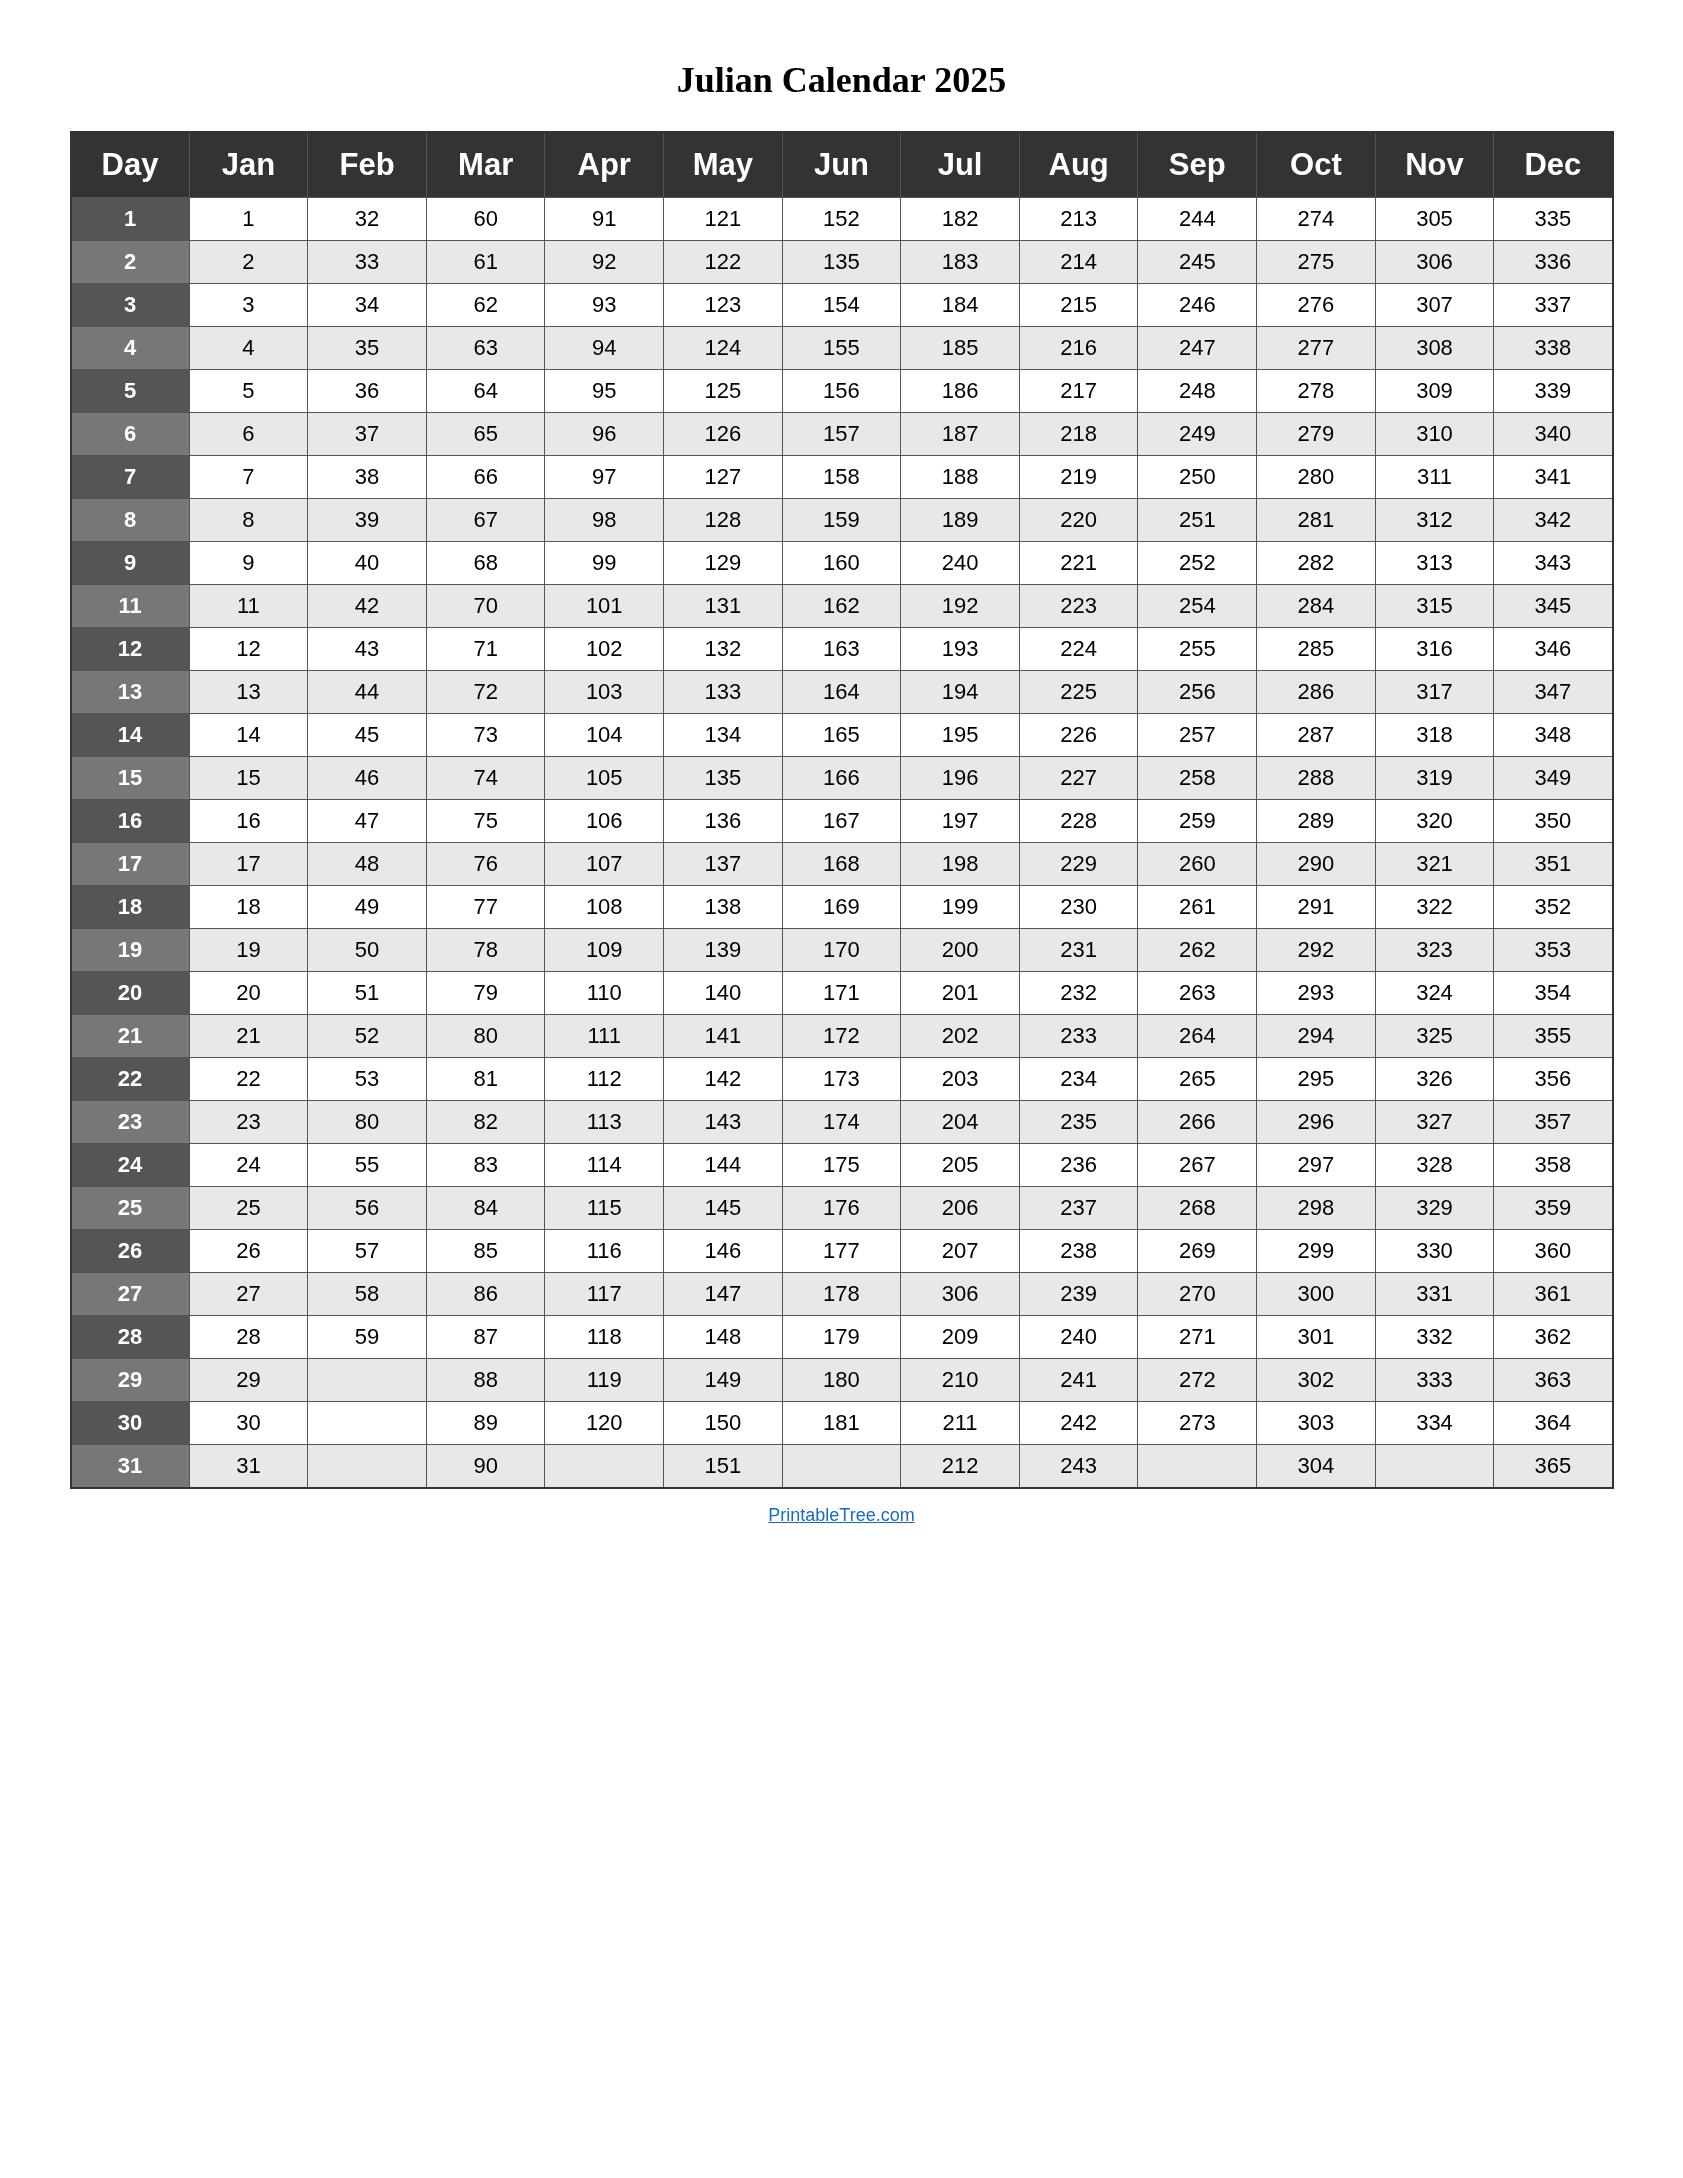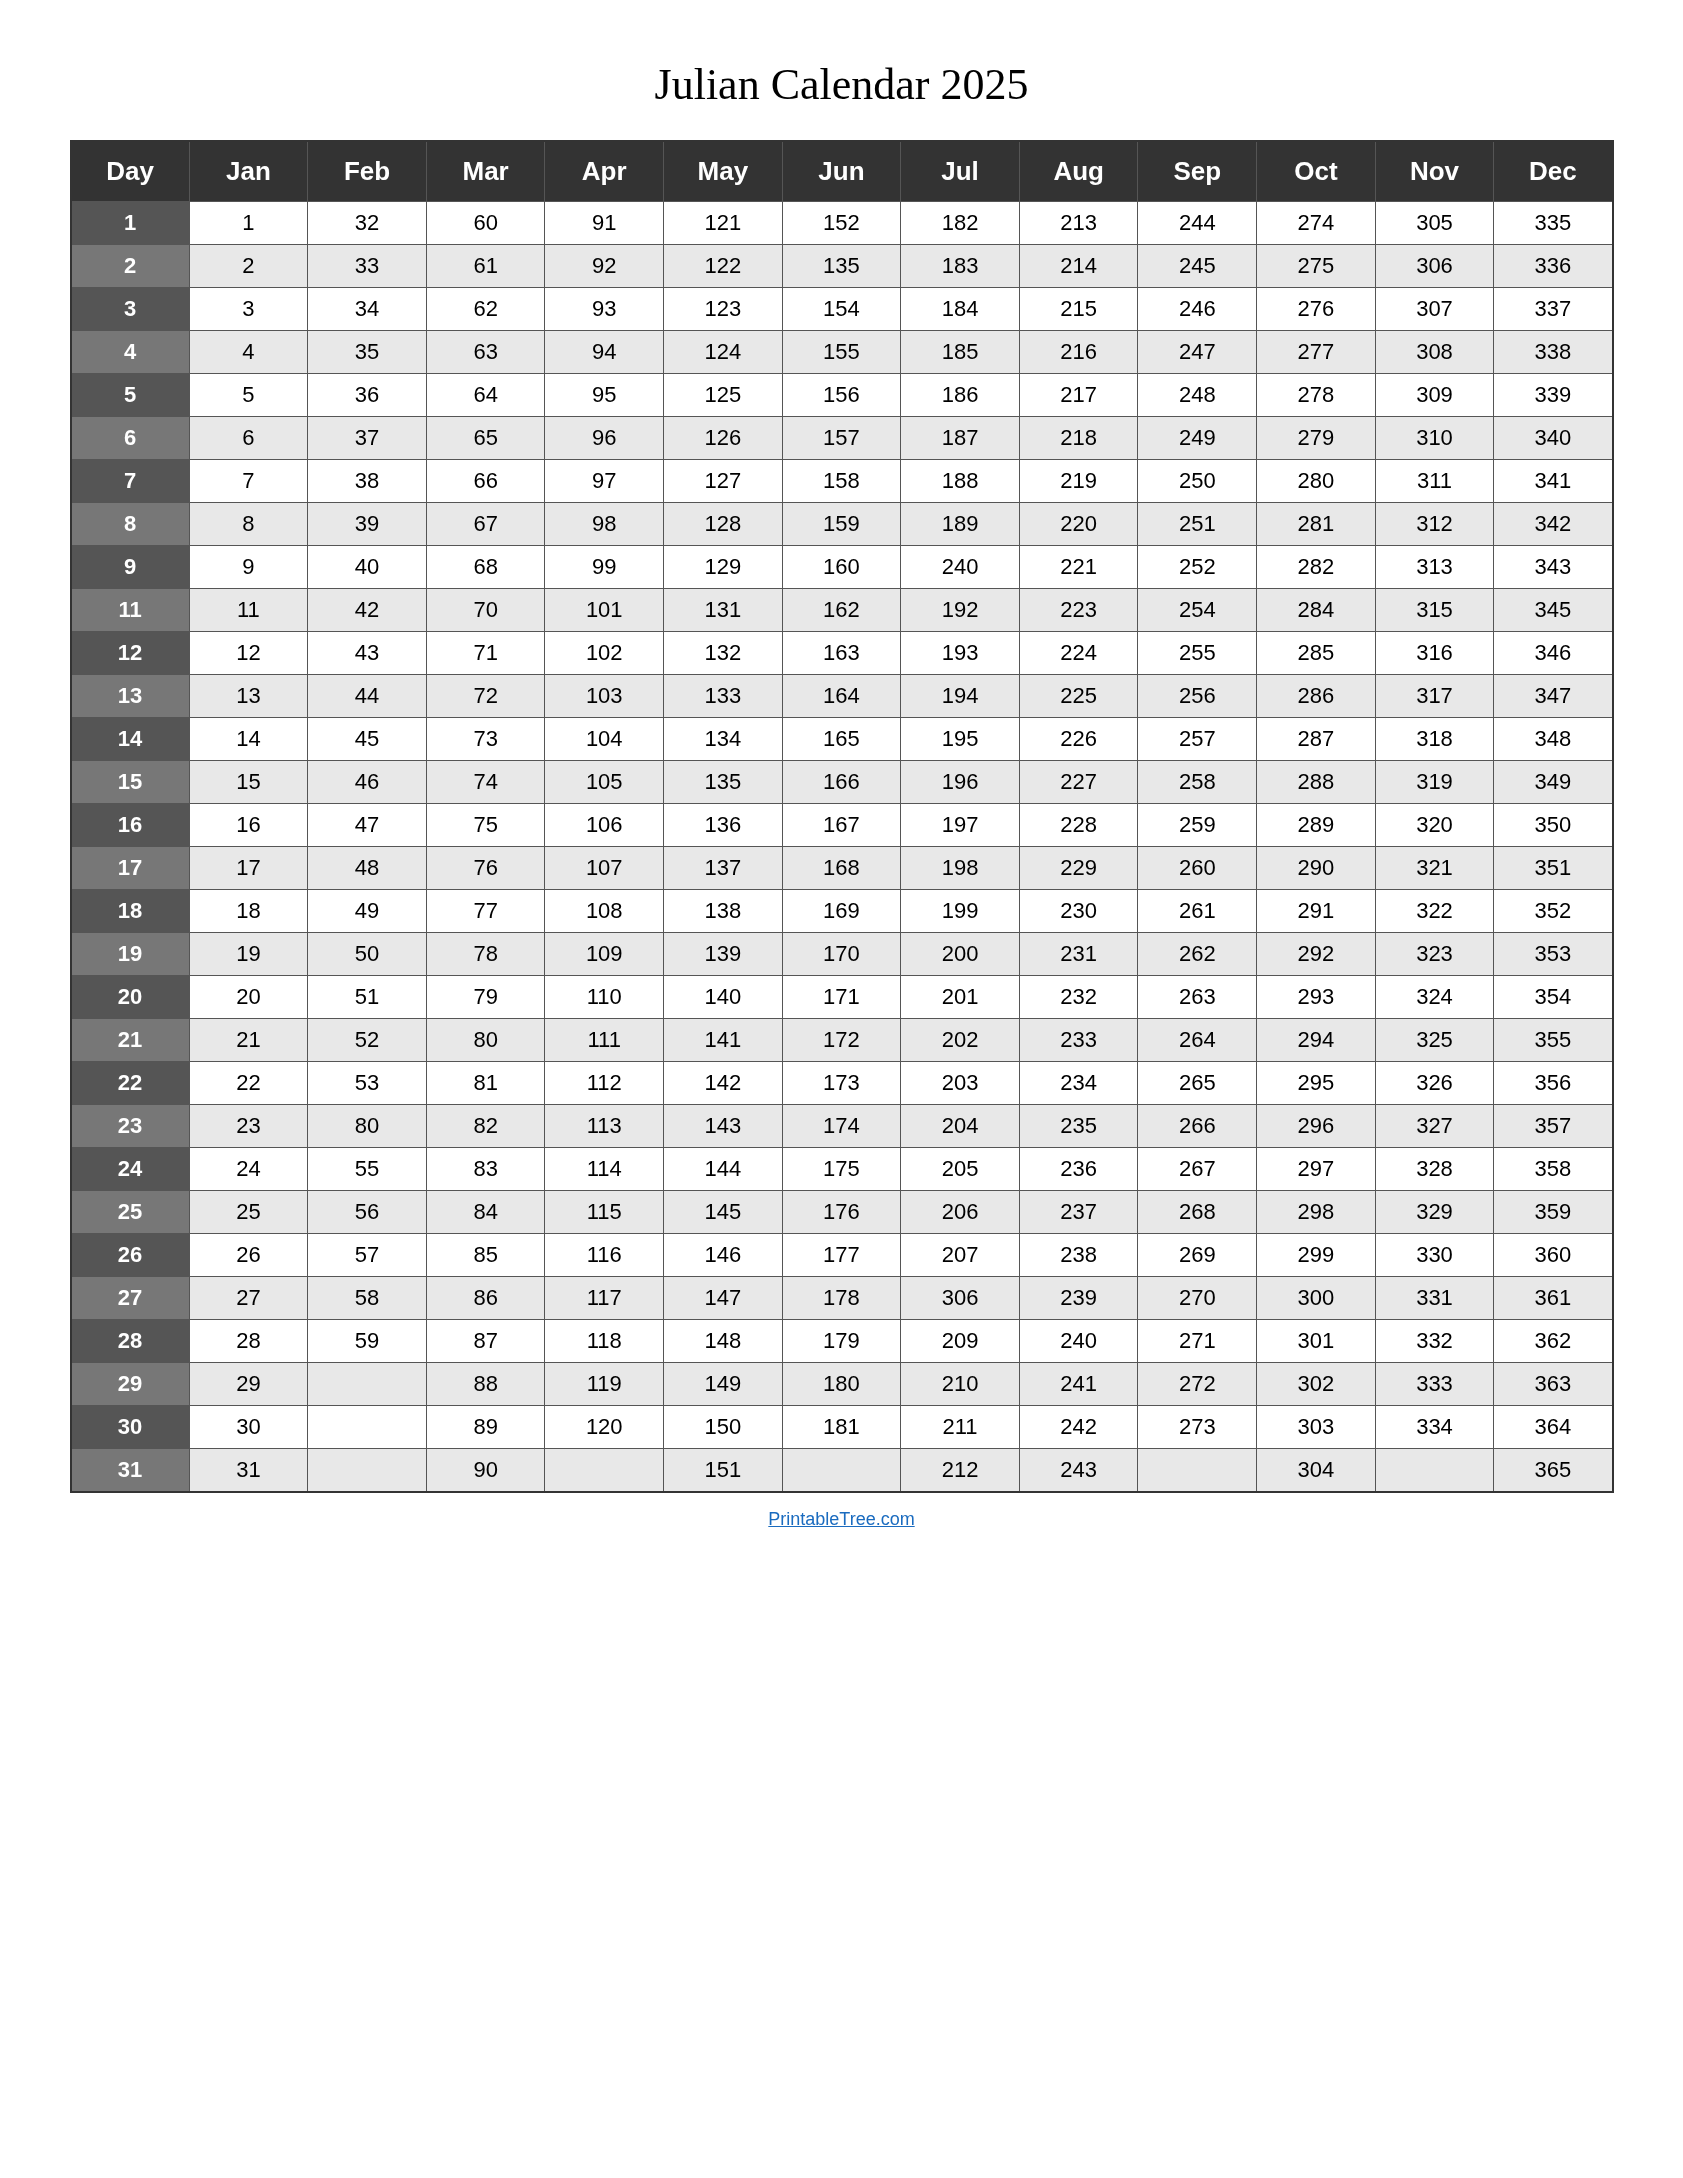--- a/index.html
+++ b/index.html
@@ -13,22 +13,22 @@
       font-family: Arial, sans-serif;
       display: flex;
       flex-direction: column;
       align-items: center;
       padding: 59px 40px 40px;
       min-height: 2178px;
       width: 1683px;
     }
 
     h1 {
-      font-size: 44px;
-      font-weight: normal;
+      font-size: 36px;
+      font-weight: bold;
       font-family: Georgia, serif;
       margin-bottom: 30px;
       color: #000;
     }
 
     .calendar-table {
       border-collapse: collapse;
       width: 1544px;
       border: 2px solid #333;
     }
@@ -39,21 +39,21 @@
       text-align: center;
       padding: 8px 4px;
       font-size: 22px;
       min-width: 99px;
     }
 
     .calendar-table thead th {
       background-color: #333;
       color: #ffffff;
       font-weight: bold;
-      font-size: 26px;
+      font-size: 31px;
       padding: 14px 4px;
     }
 
     .calendar-table tbody tr:nth-child(odd) td:first-child,
     .calendar-table tbody tr:nth-child(even) td:first-child {
       font-weight: bold;
       color: #fff;
     }
 
     .calendar-table tbody tr:nth-child(odd) td:first-child {

